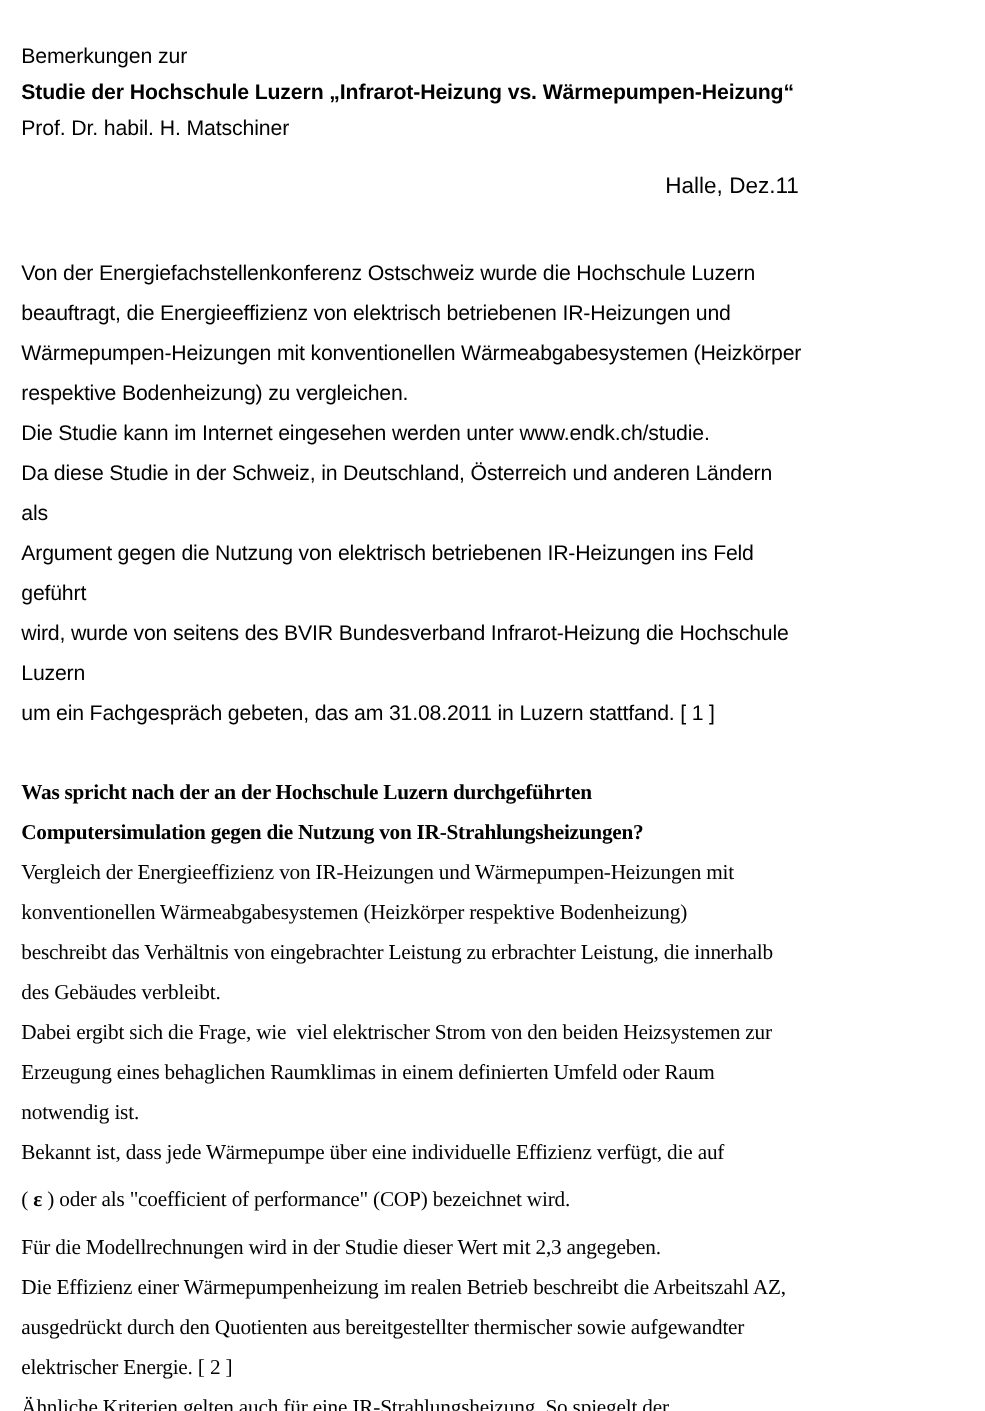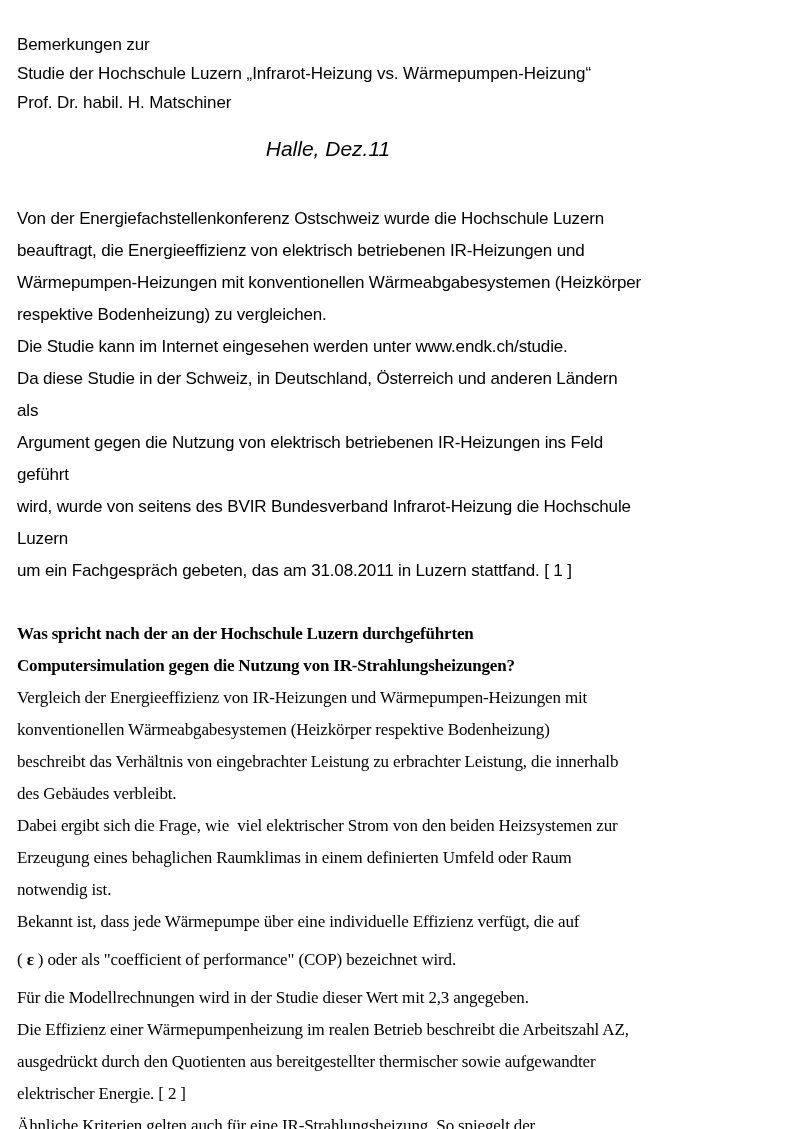--- a/index.html
+++ b/index.html
@@ -28,30 +28,29 @@
   .header-block {
     padding-top: 30px;
   }
   .doc-line {
     font-size: 17px;
     line-height: 29px;
     white-space: pre-wrap;
     letter-spacing: -0.1px;
   }
   .doc-line.bold {
-    font-weight: normal;
+    font-weight: bold;
   }
   .place-date {
-    font-size: 21px;
+    font-size: 18px;
     line-height: 29px;
-    text-align: center;
+    text-align: right;
     padding-top: 17px;
     padding-right: 4px;
     white-space: pre-wrap;
-    font-style: italic;
   }
 
   
   .body-block {
     padding-top: 40px;
   }
   .para {
     margin: 0;
   }
   .para + .para {

